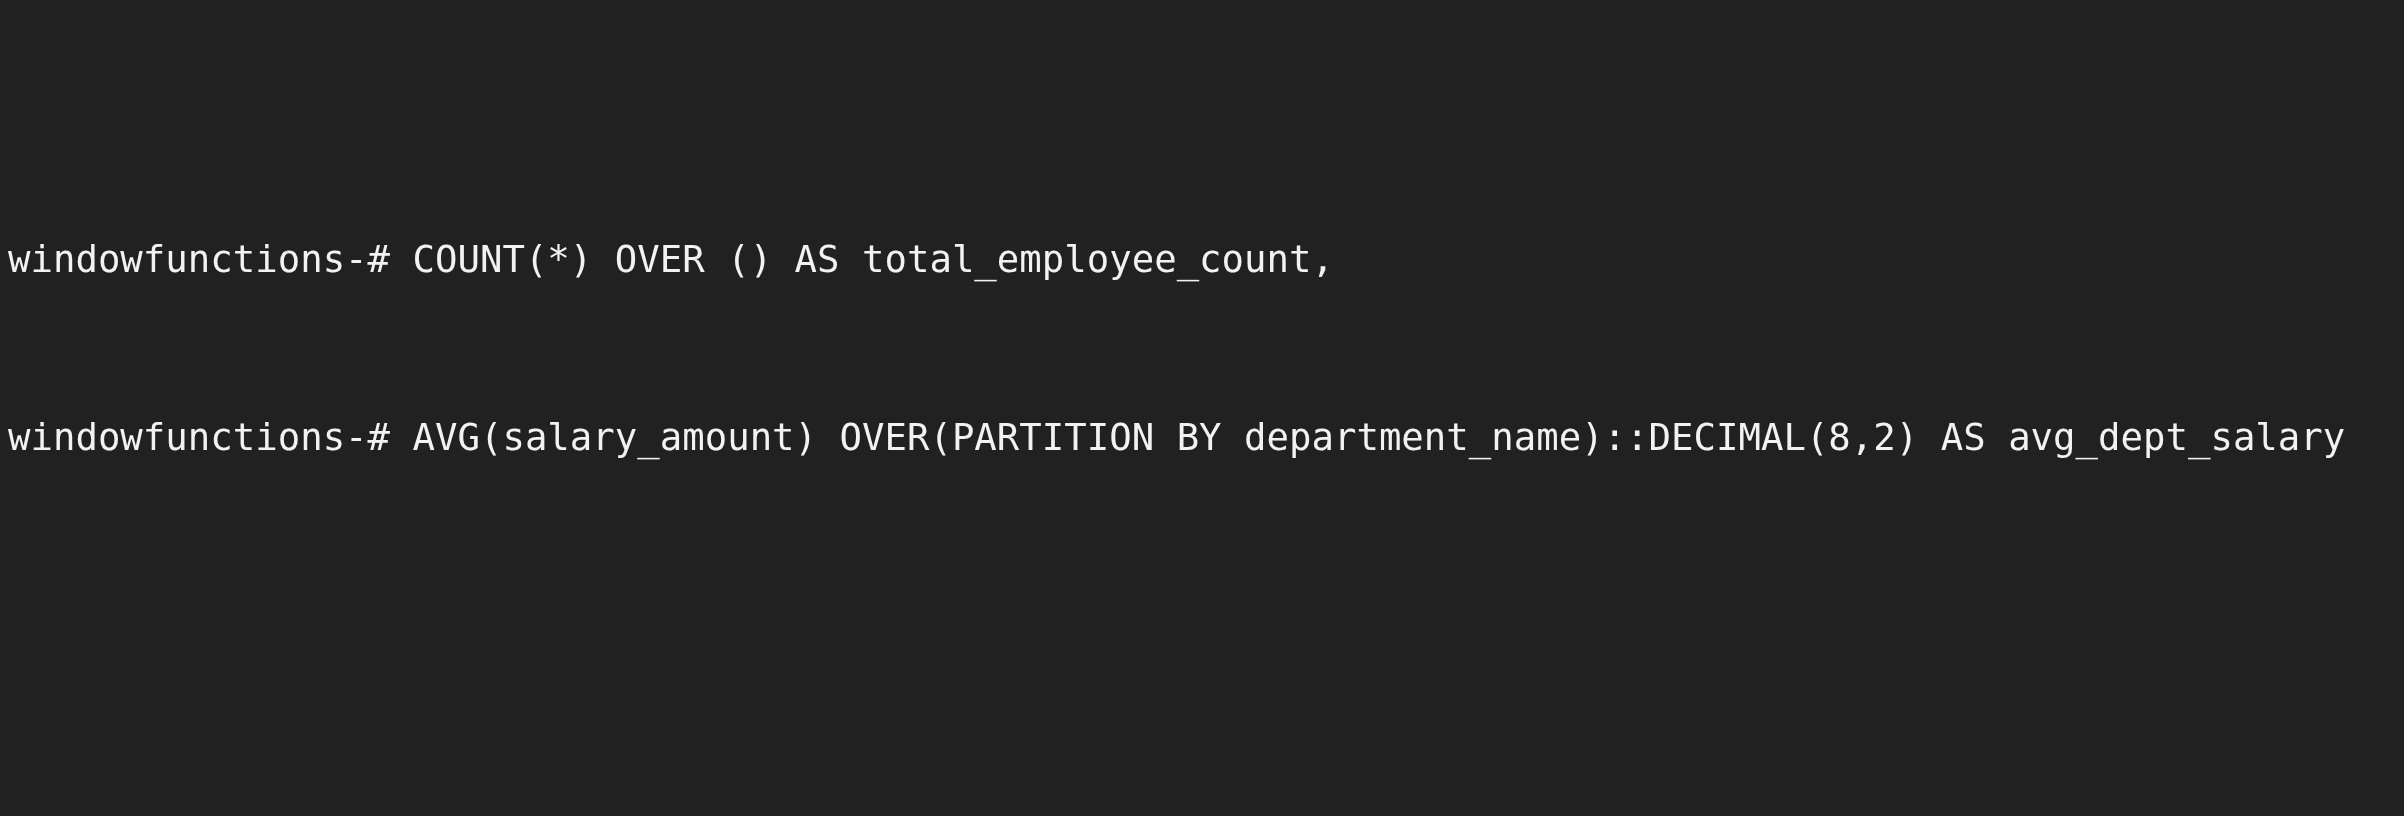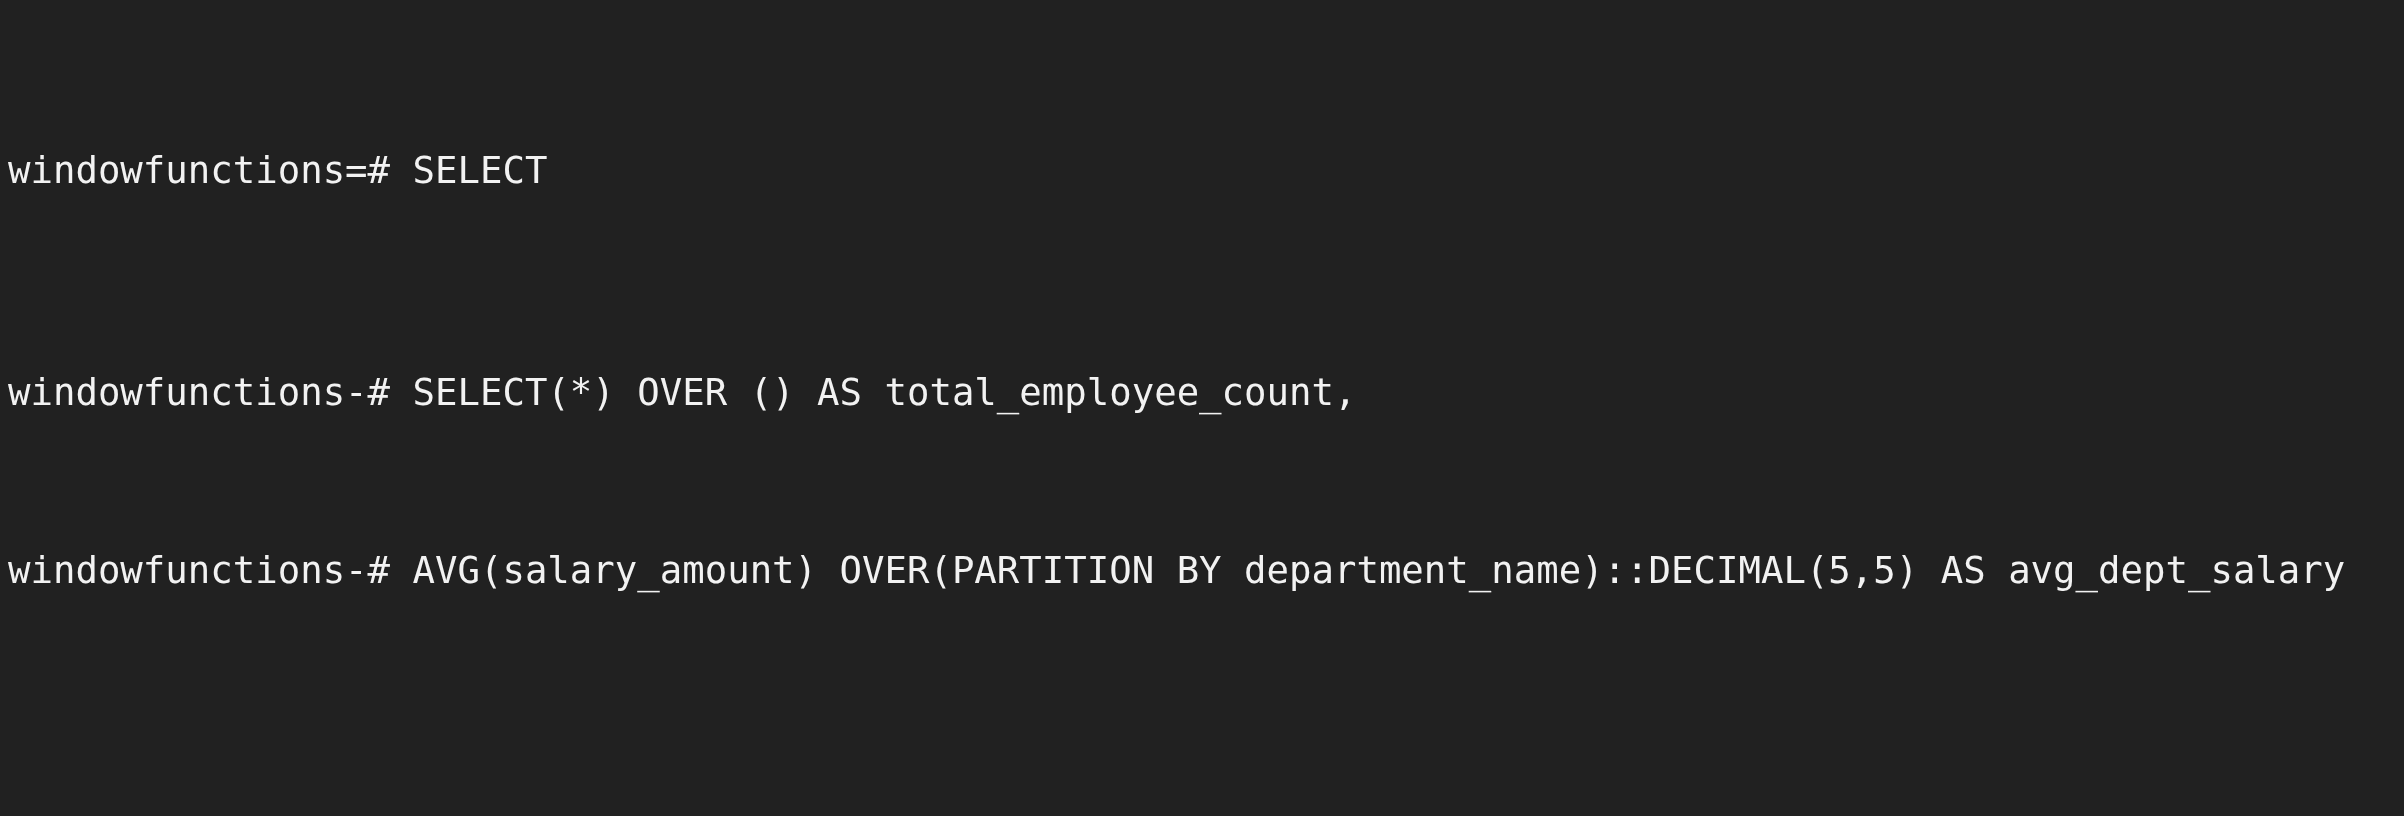--- a/index.html
+++ b/index.html
@@ -36,26 +36,25 @@
   }
   .prompt, .sqltext, .rule, .cell, .rowcount, .hdr {
     color: #f2f2f2;
   }
 </style>
 </head>
 <body>
 
 <div id="terminal" style="font-size: 37.339px;">
 
-  <div class="tline"><span class="prompt">windowfunctions=# </span><span class="sqltext">SELECT</span></div>
 
 
-  <div class="tline"><span class="prompt">windowfunctions-# </span><span class="sqltext">SELECT(*) OVER () AS total_employee_count,</span></div>
+  <div class="tline"><span class="prompt">windowfunctions-# </span><span class="sqltext">COUNT(*) OVER () AS total_employee_count,</span></div>
 
-  <div class="tline"><span class="prompt">windowfunctions-# </span><span class="sqltext">AVG(salary_amount) OVER(PARTITION BY department_name)::DECIMAL(5,5) AS avg_dept_salary</span></div>
+  <div class="tline"><span class="prompt">windowfunctions-# </span><span class="sqltext">AVG(salary_amount) OVER(PARTITION BY department_name)::DECIMAL(8,2) AS avg_dept_salary</span></div>
 
   
 
   
 
   
 
   
 
   

